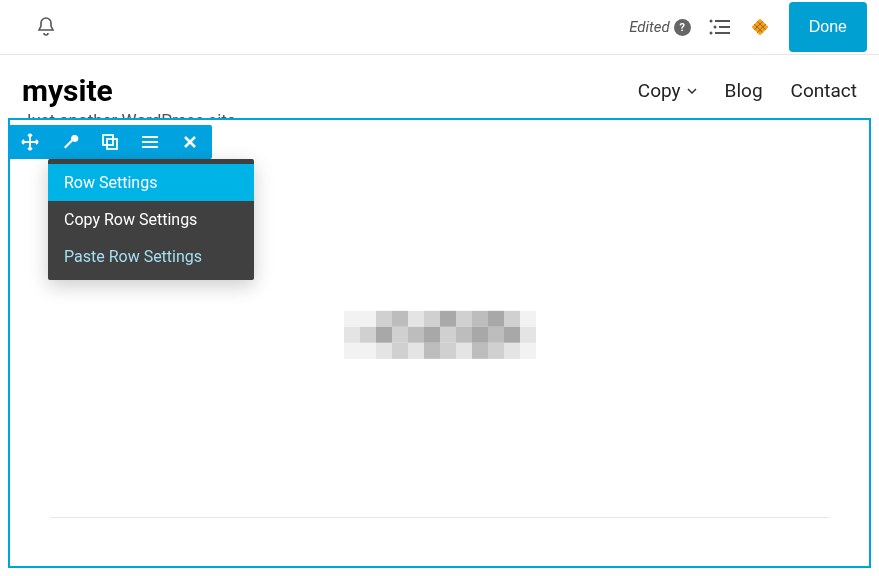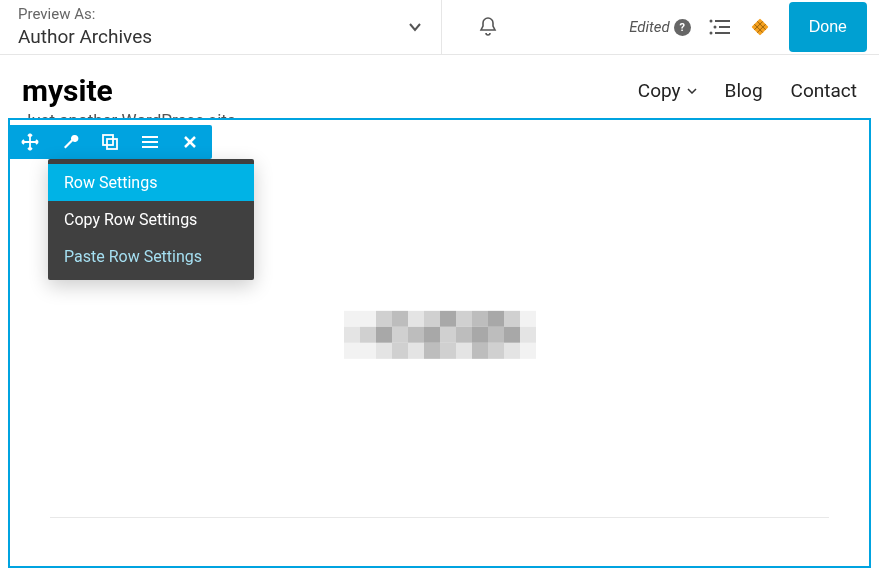--- a/index.html
+++ b/index.html
@@ -206,31 +206,20 @@
       bottom: 48px;
       height: 1px;
       background: #e8e8e8;
     }
     svg { display: block; }
   </style>
 </head>
 <body>
 
 <div class="topbar">
-  <div class="preview-as">
-    <div class="preview-as-text">
-      <span class="preview-label">Preview As:</span>
-      <span class="preview-value">Author Archives</span>
-    </div>
-    <span class="preview-chevron">
-      <svg width="16" height="16" viewBox="0 0 16 16">
-          <path d="M3 5l5 6 5-6" fill="none" stroke="#555" stroke-width="2"></path>
-        </svg>
-    </span>
-  </div>
   <div class="topbar-right">
     <div class="bell-container">
       <span class="bell-icon">
         <svg width="20" height="22" viewBox="0 0 20 22">
             <path d="M10 2a5 5 0 0 1 5 5v3l2 4H3l2-4V7a5 5 0 0 1 5-5zM8 17a2 2 0 0 0 4 0" fill="none" stroke="#555" stroke-width="1.6"></path>
           </svg>
       </span>
     </div>
     <span class="edited-label">
       <span>Edited</span>

